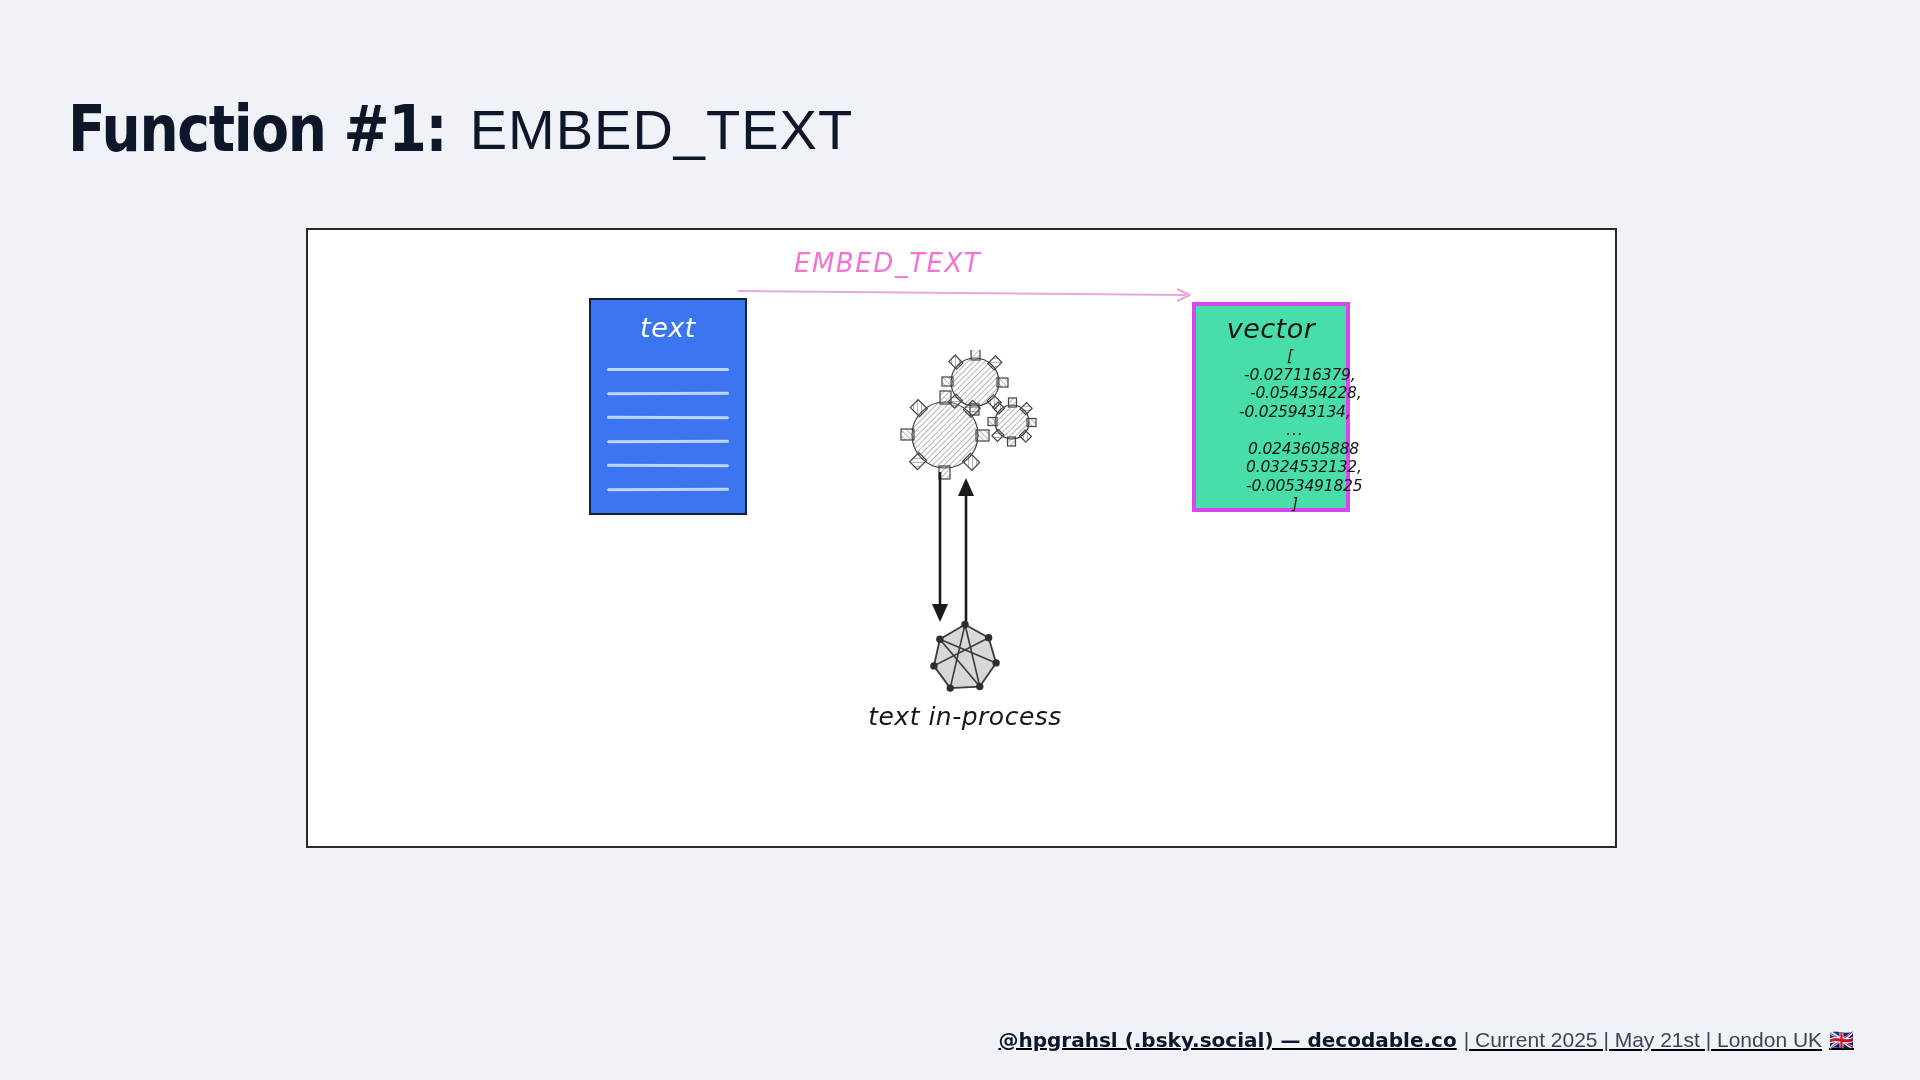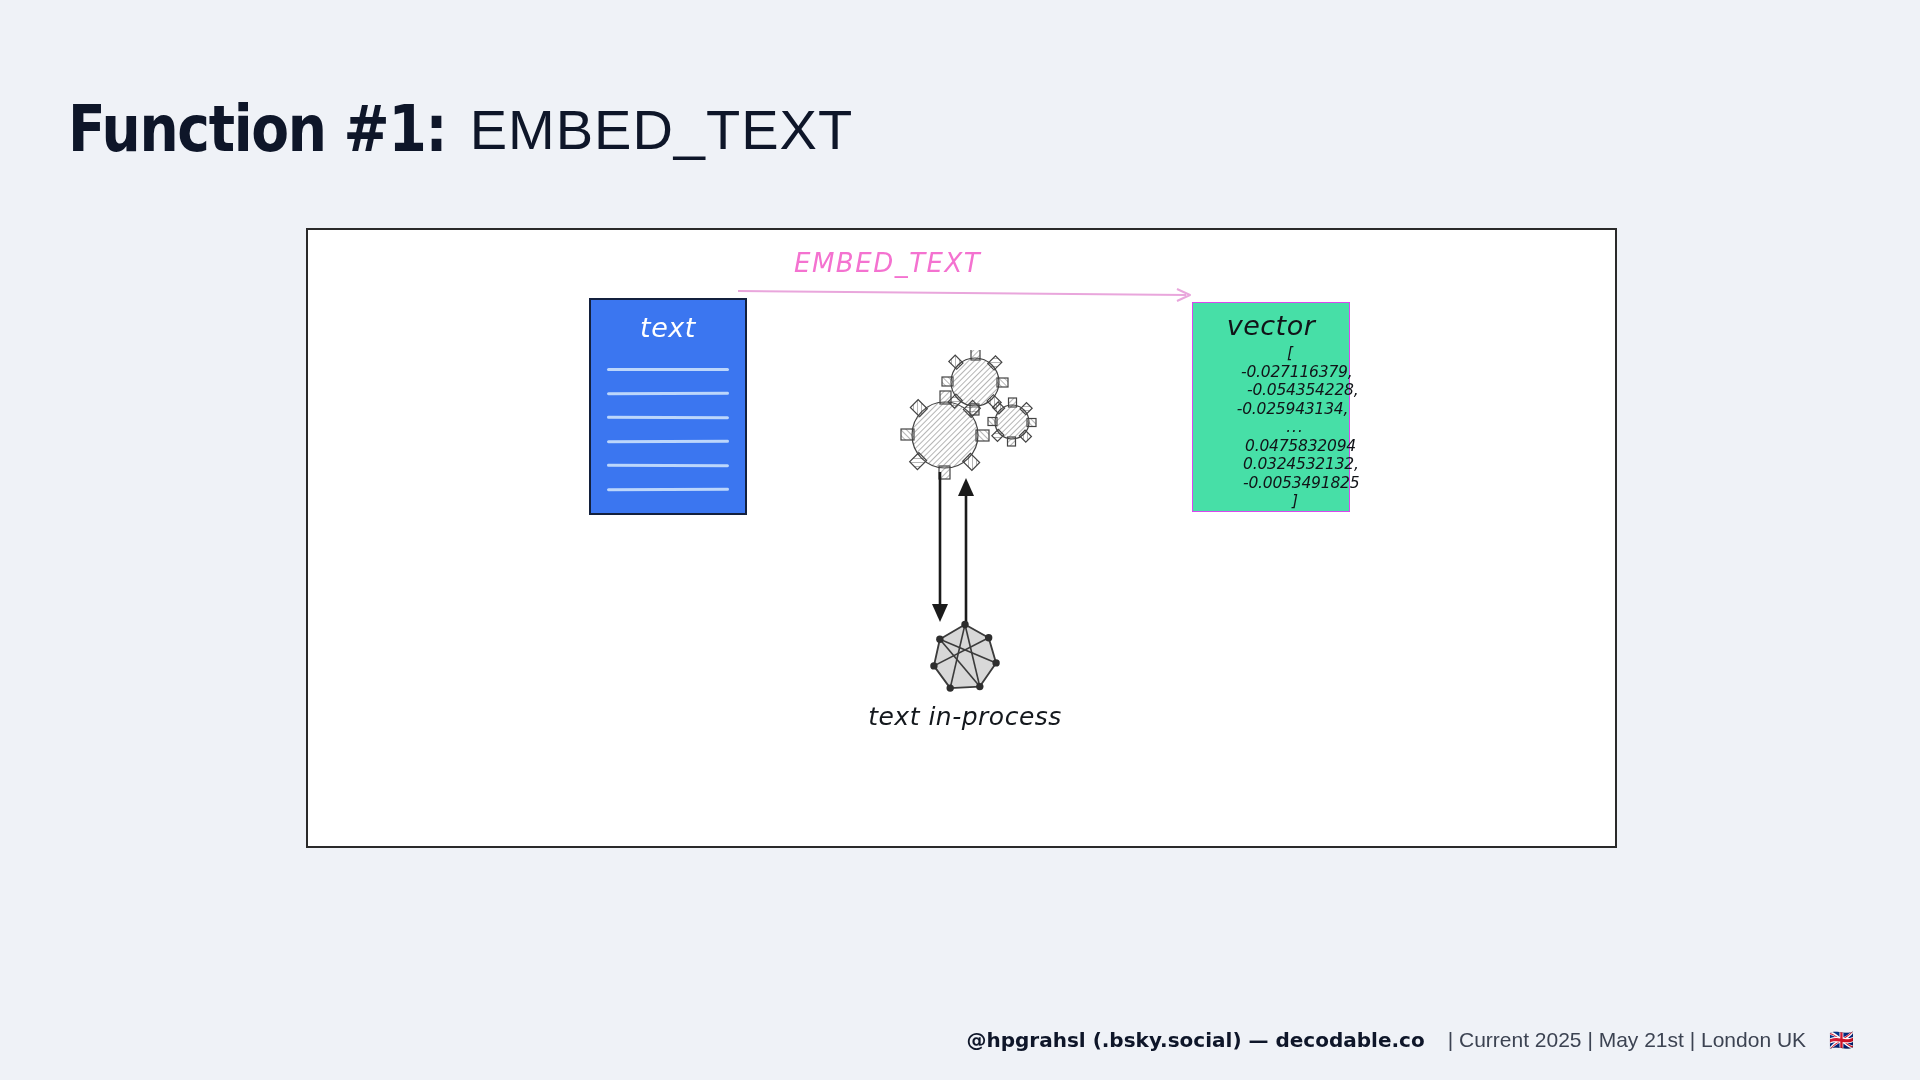--- a/index.html
+++ b/index.html
@@ -101,21 +101,21 @@
   #text-box .doc-line:nth-child(6) { transform: rotate(-0.15deg); }
 
   
   #vector-box {
     position: absolute;
     left: 884px;
     top: 72px;
     width: 158px;
     height: 210px;
     background: #47dfa7;
-    border: 1px solid #d946ef;
+    border: 4px solid #d946ef;
     box-sizing: border-box;
     text-align: center;
   }
   #vector-box .vec-label {
     margin-top: 7px;
     color: #111418;
     font-family: "DejaVu Sans", sans-serif;
     font-size: 27px;
     font-style: italic;
     letter-spacing: 0.5px;
@@ -207,23 +207,24 @@
     letter-spacing: 0.5px;
   }
 
   
   #footer {
     position: absolute;
     right: 66px;
     bottom: 28px;
     display: flex;
     align-items: center;
-    gap: 16px;
+    gap: 0;
     font-size: 21px;
     white-space: nowrap;
+    text-decoration: underline;
   }
   #footer .footer-handle {
     font-weight: bold;
     color: #0e1629;
     font-family: "DejaVu Sans", sans-serif;
     font-size: 20px;
   }
   #footer .footer-meta {
     color: #3c4352;
     font-family: "Liberation Sans", sans-serif;
@@ -346,21 +347,21 @@
       <div>text in-process</div>
     </div>
 
     <div id="vector-box">
       <div class="vec-label">vector</div>
       <div class="vec-values">
         <div>[ -0.027116379,</div>
         <div>-0.054354228,</div>
         <div>-0.025943134,</div>
         <div>...</div>
-        <div>0.0475832094</div>
+        <div>0.0243605888</div>
         <div>0.0324532132,</div>
         <div>-0.0053491825 ]</div>
       </div>
     </div>
 
   </div>
 </div>
 
 <div id="footer">
   <span class="footer-handle">@hpgrahsl (.bsky.social) — decodable.co</span>

